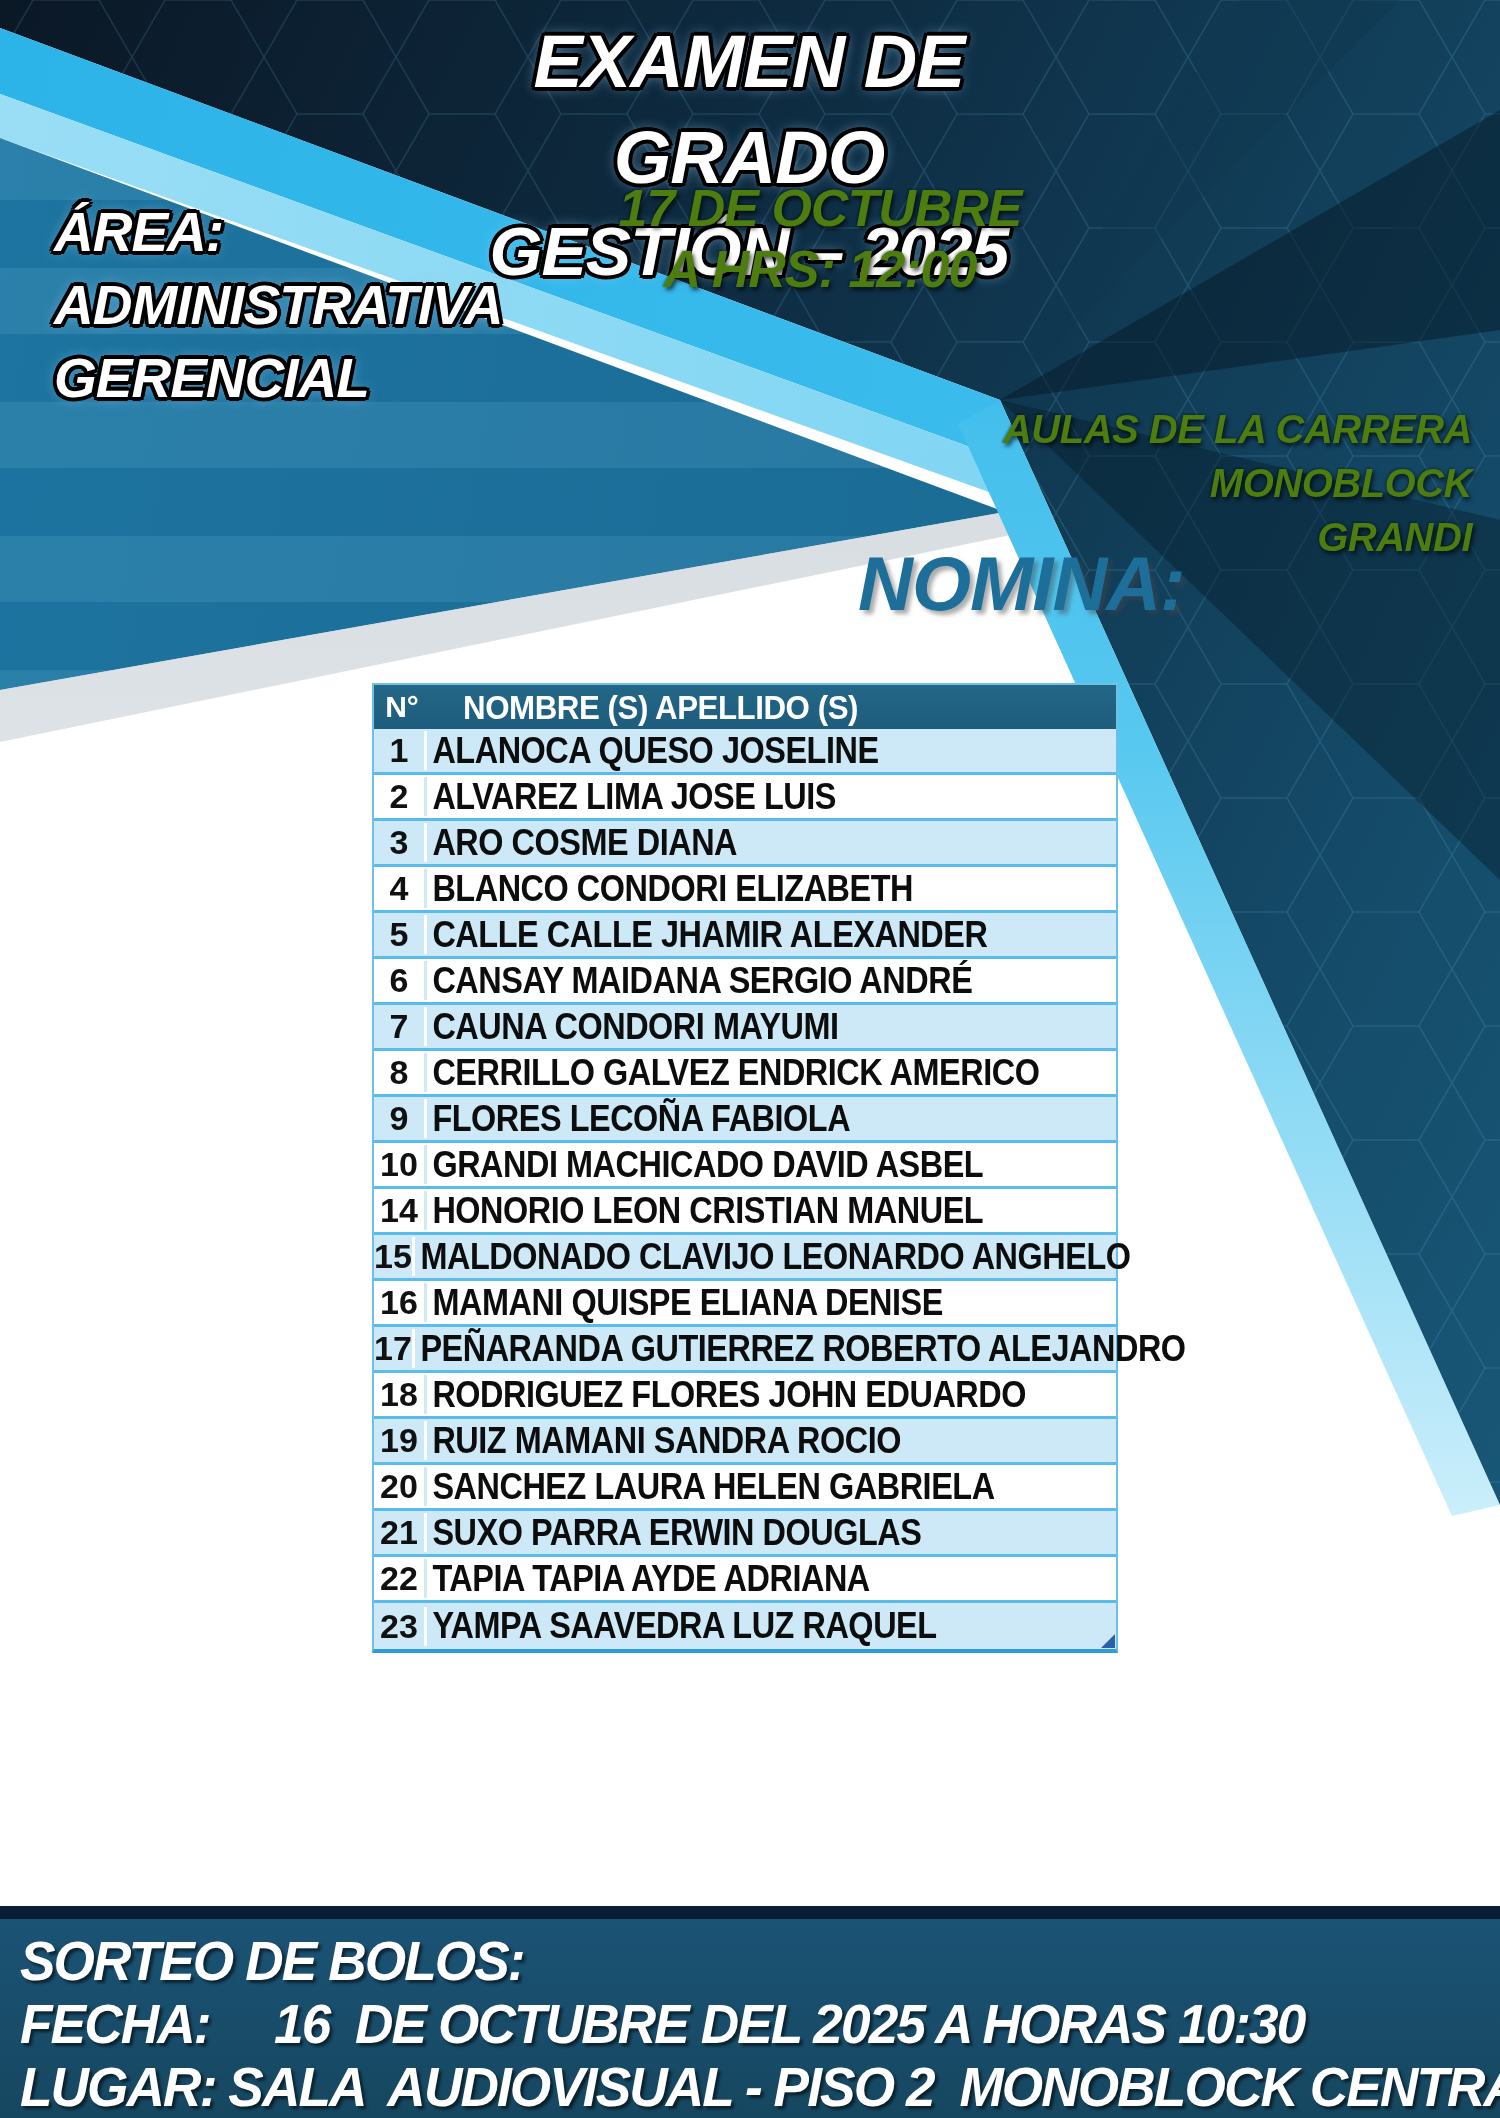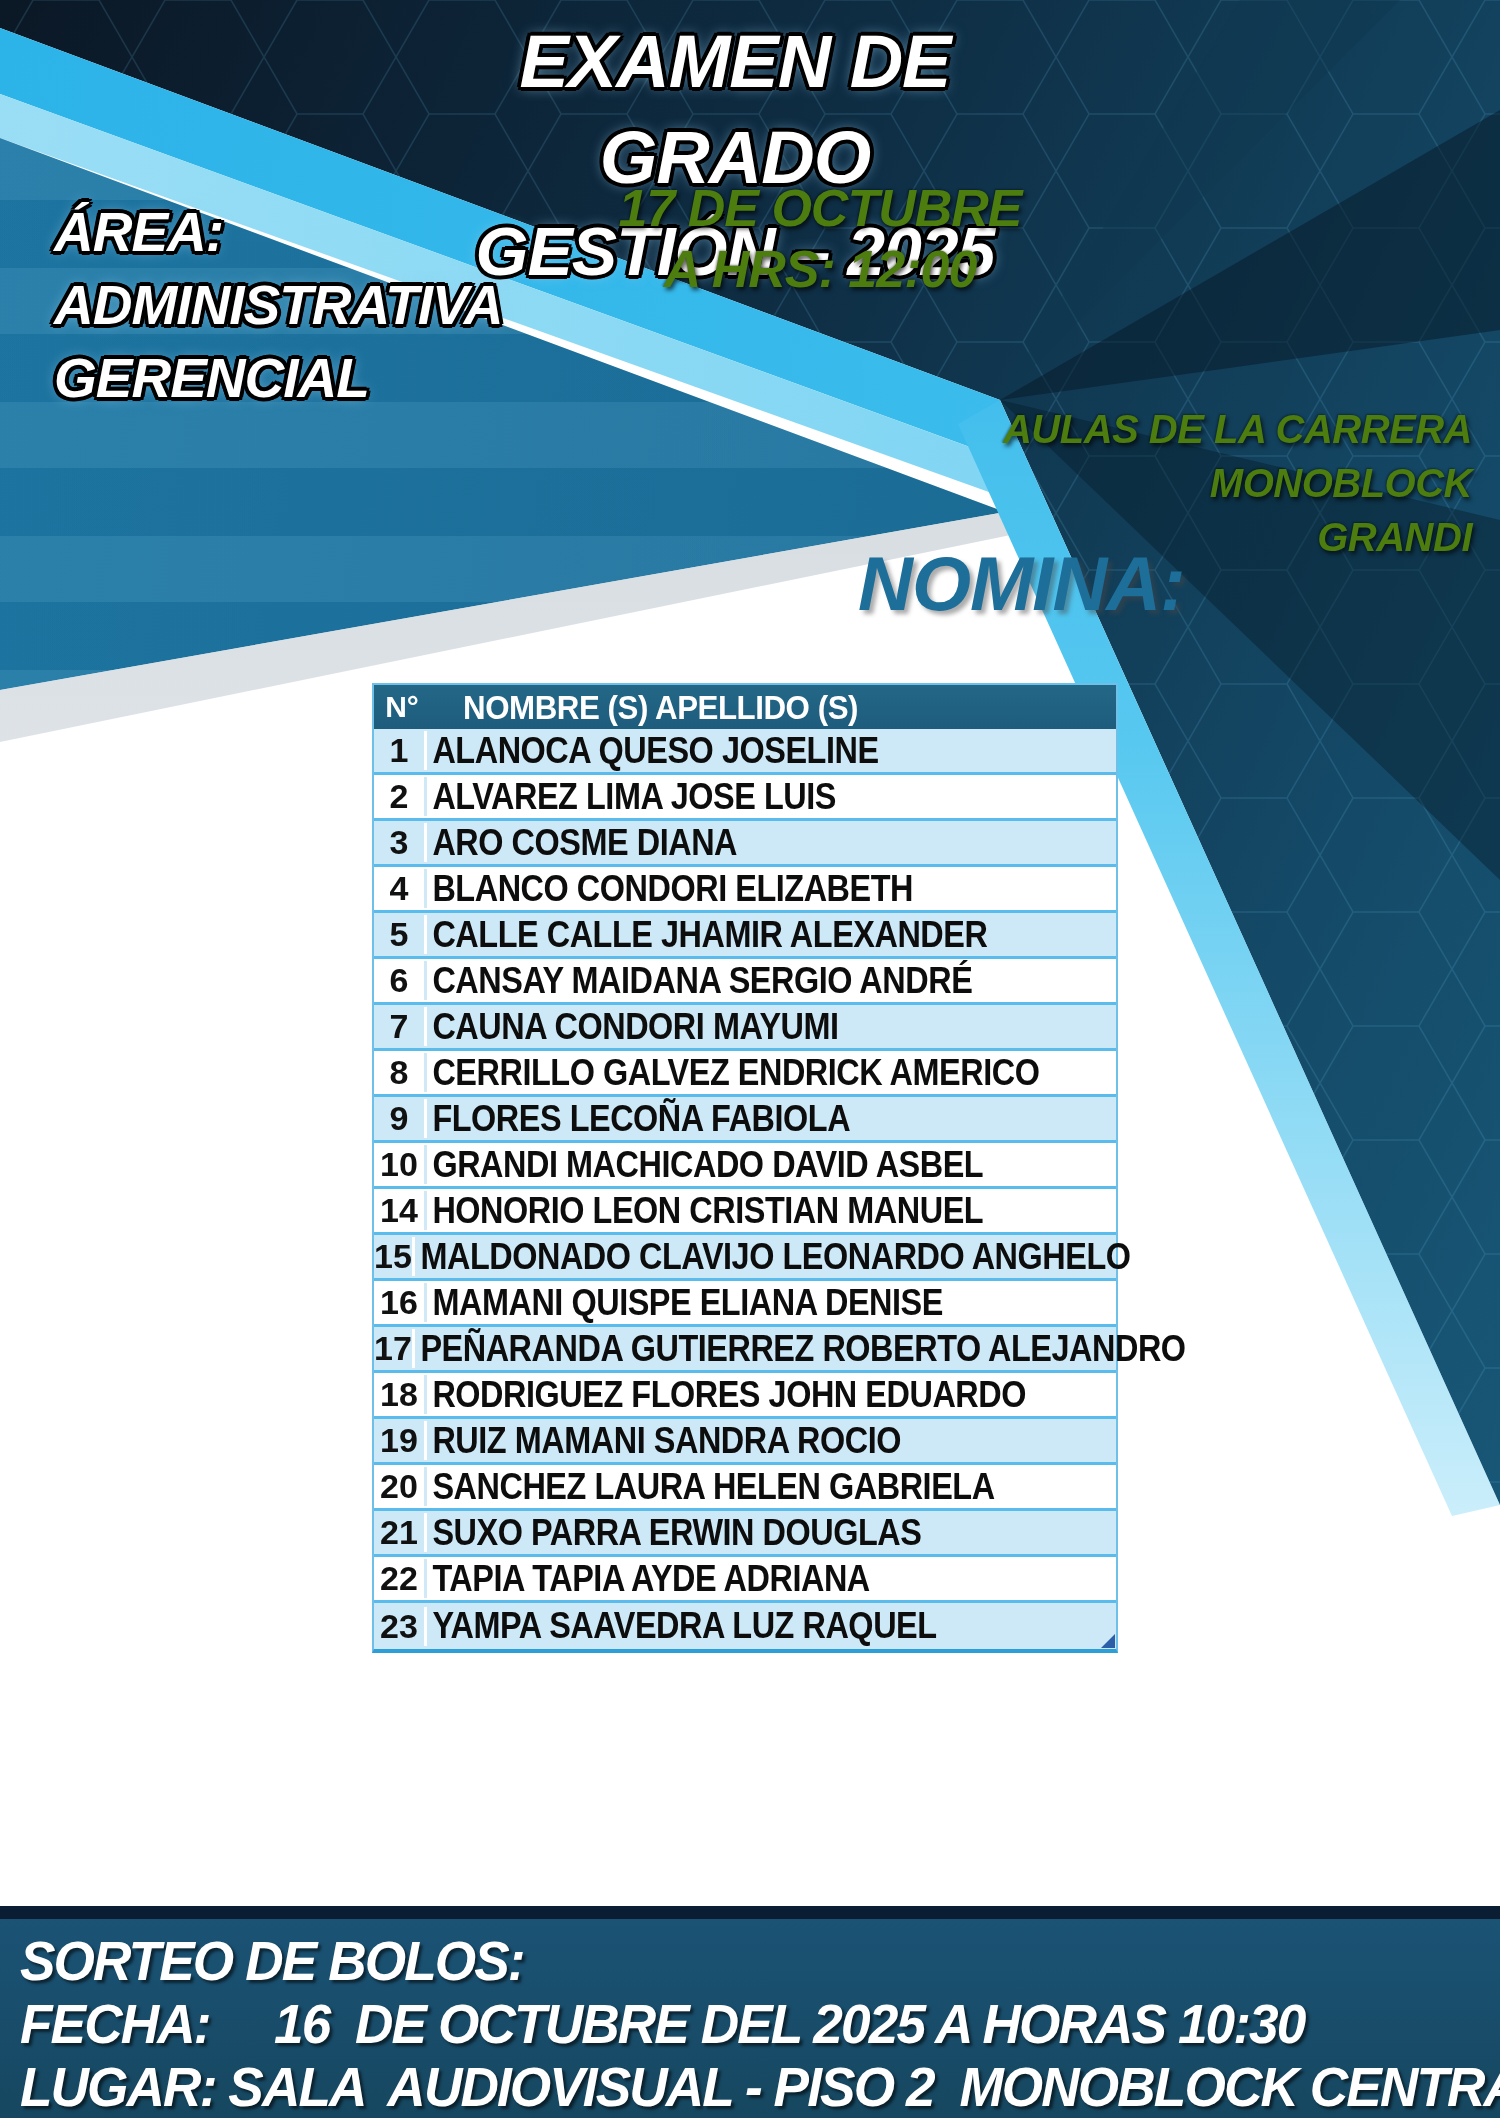--- a/index.html
+++ b/index.html
@@ -53,21 +53,21 @@
     text-shadow:
       -3px -3px 0 #000,-3px 3px 0 #000,3px -3px 0 #000,3px 3px 0 #000,
       -4px 0 0 #000,4px 0 0 #000,0 -4px 0 #000,0 4px 0 #000,
       0 0 14px rgba(150,210,245,.75);
   }
   .soft{
     color:#4d7c0f;font-style:italic;font-weight:bold;
     text-shadow:2px 3px 4px rgba(0,0,0,.65),-1px -1px 2px rgba(0,0,0,.3);
   }
 
-  .title-block{position:absolute;left:390px;top:14px;width:690px;text-align:center;}
+  .title-block{position:absolute;left:404px;top:14px;width:690px;text-align:center;}
   .title-l1{font-size:74px;line-height:96px;letter-spacing:-1px;}
   .title-l2{font-size:68px;line-height:90px;letter-spacing:-1px;}
 
   .datetime{position:absolute;left:600px;top:178px;width:440px;text-align:center;}
   .dt-line{font-size:52px;line-height:61px;letter-spacing:-1px;}
 
   .venue{position:absolute;right:28px;top:402px;width:520px;text-align:right;}
   .venue-line{font-size:40px;line-height:54px;letter-spacing:-0.5px;}
 
   .area-block{position:absolute;left:54px;top:196px;width:520px;}

